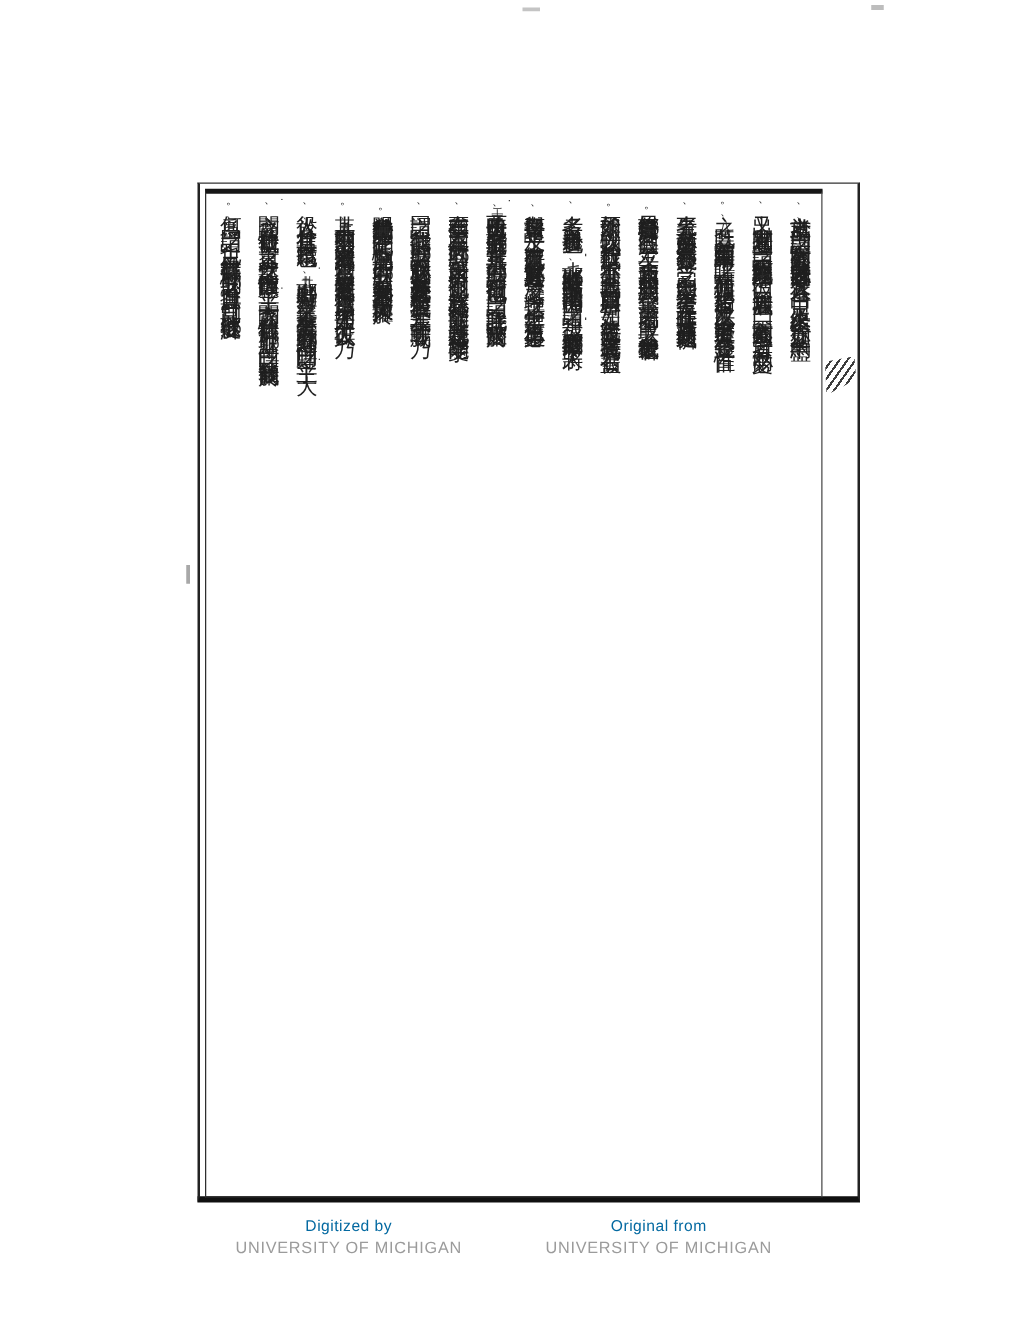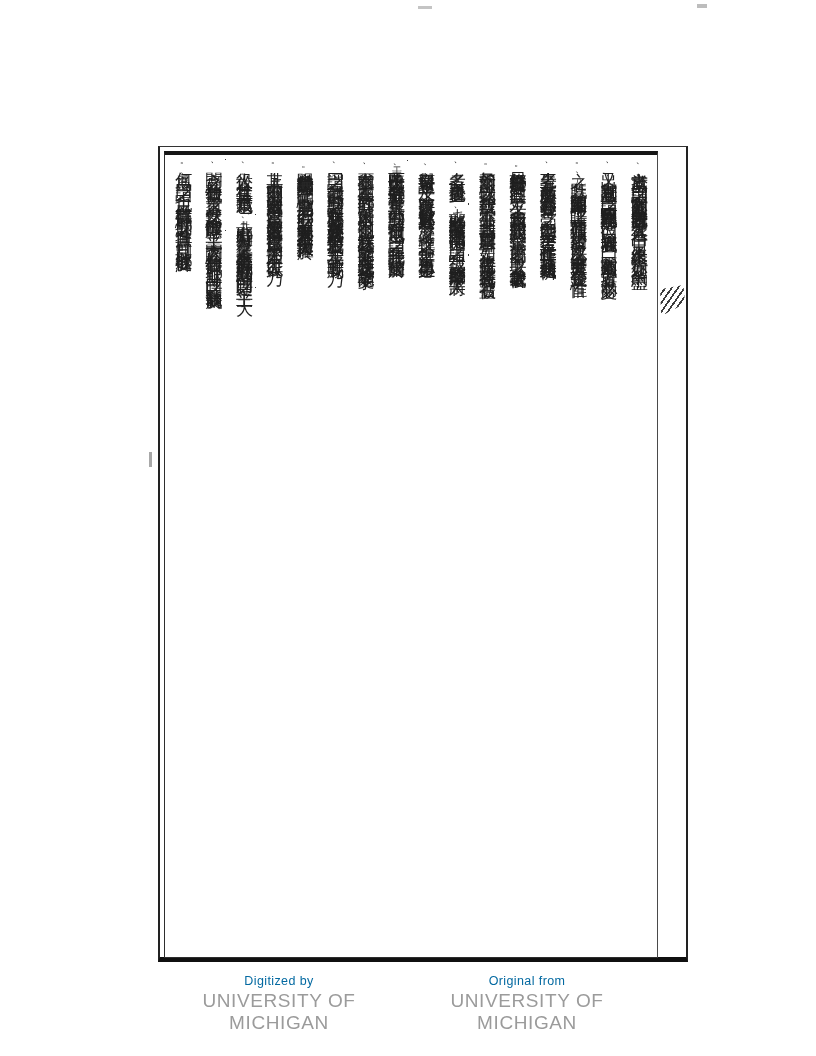--- a/index.html
+++ b/index.html
@@ -51,21 +51,21 @@
   .seg-o{font-size:15px;}
   .seg-n{border-right:1.5px solid #3c3c3c;}
   
   .caption{
     position:absolute;width:200px;text-align:center;
     font-family:"Liberation Sans",sans-serif;
   }
   .cap-left{left:179px;top:974px;}
   .cap-right{left:427px;top:974px;text-align:center;}
   .cap-label{font-size:12.5px;color:#0369a1;letter-spacing:0.4px;}
-  .cap-org{font-size:19px;color:#9b9b9b;letter-spacing:0.6px;margin-top:2px;}
+  .cap-org{font-size:13px;color:#9b9b9b;letter-spacing:0.6px;margin-top:2px;}
   
   .speck{position:absolute;background:#c4c4c4;}
   .speck-a{left:418px;top:6px;width:14px;height:3px;}
   .speck-b{left:697px;top:4px;width:10px;height:4px;background:#bdbdbd;}
   .speck-c{left:149px;top:452px;width:3px;height:15px;background:#a8a8a8;}
 </style>
 </head>
 <body>
 
 <div class="speck speck-a"></div>

